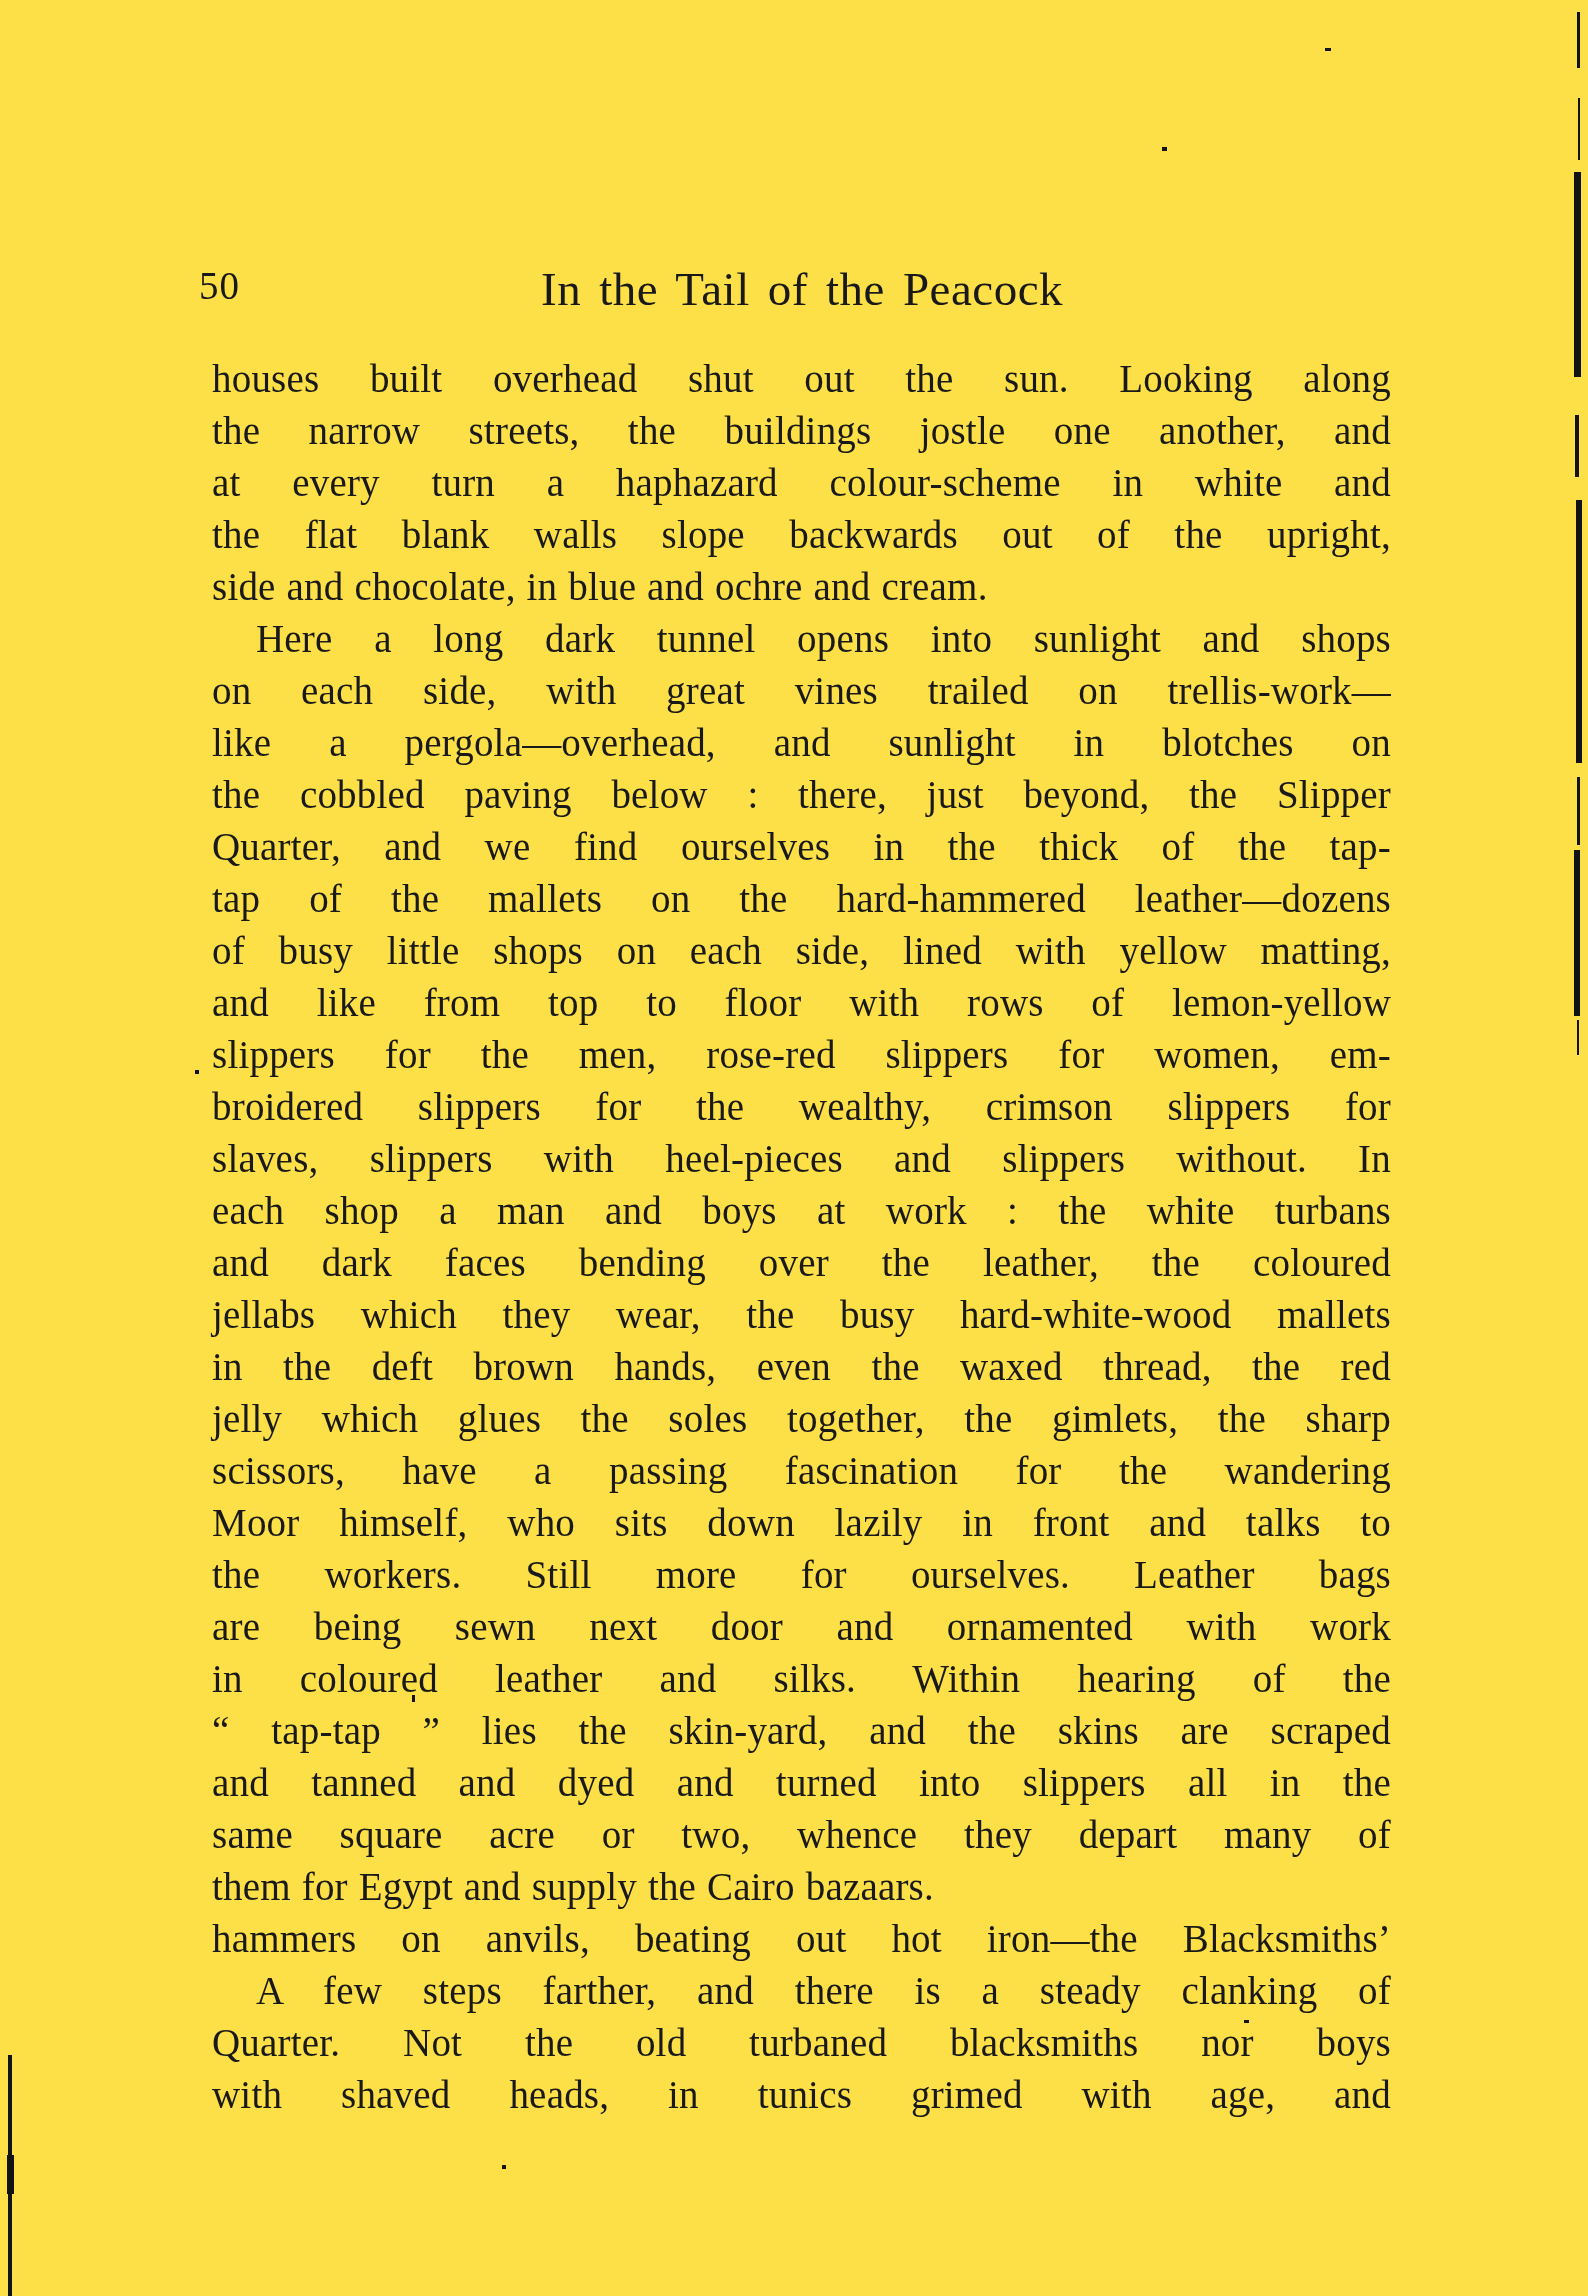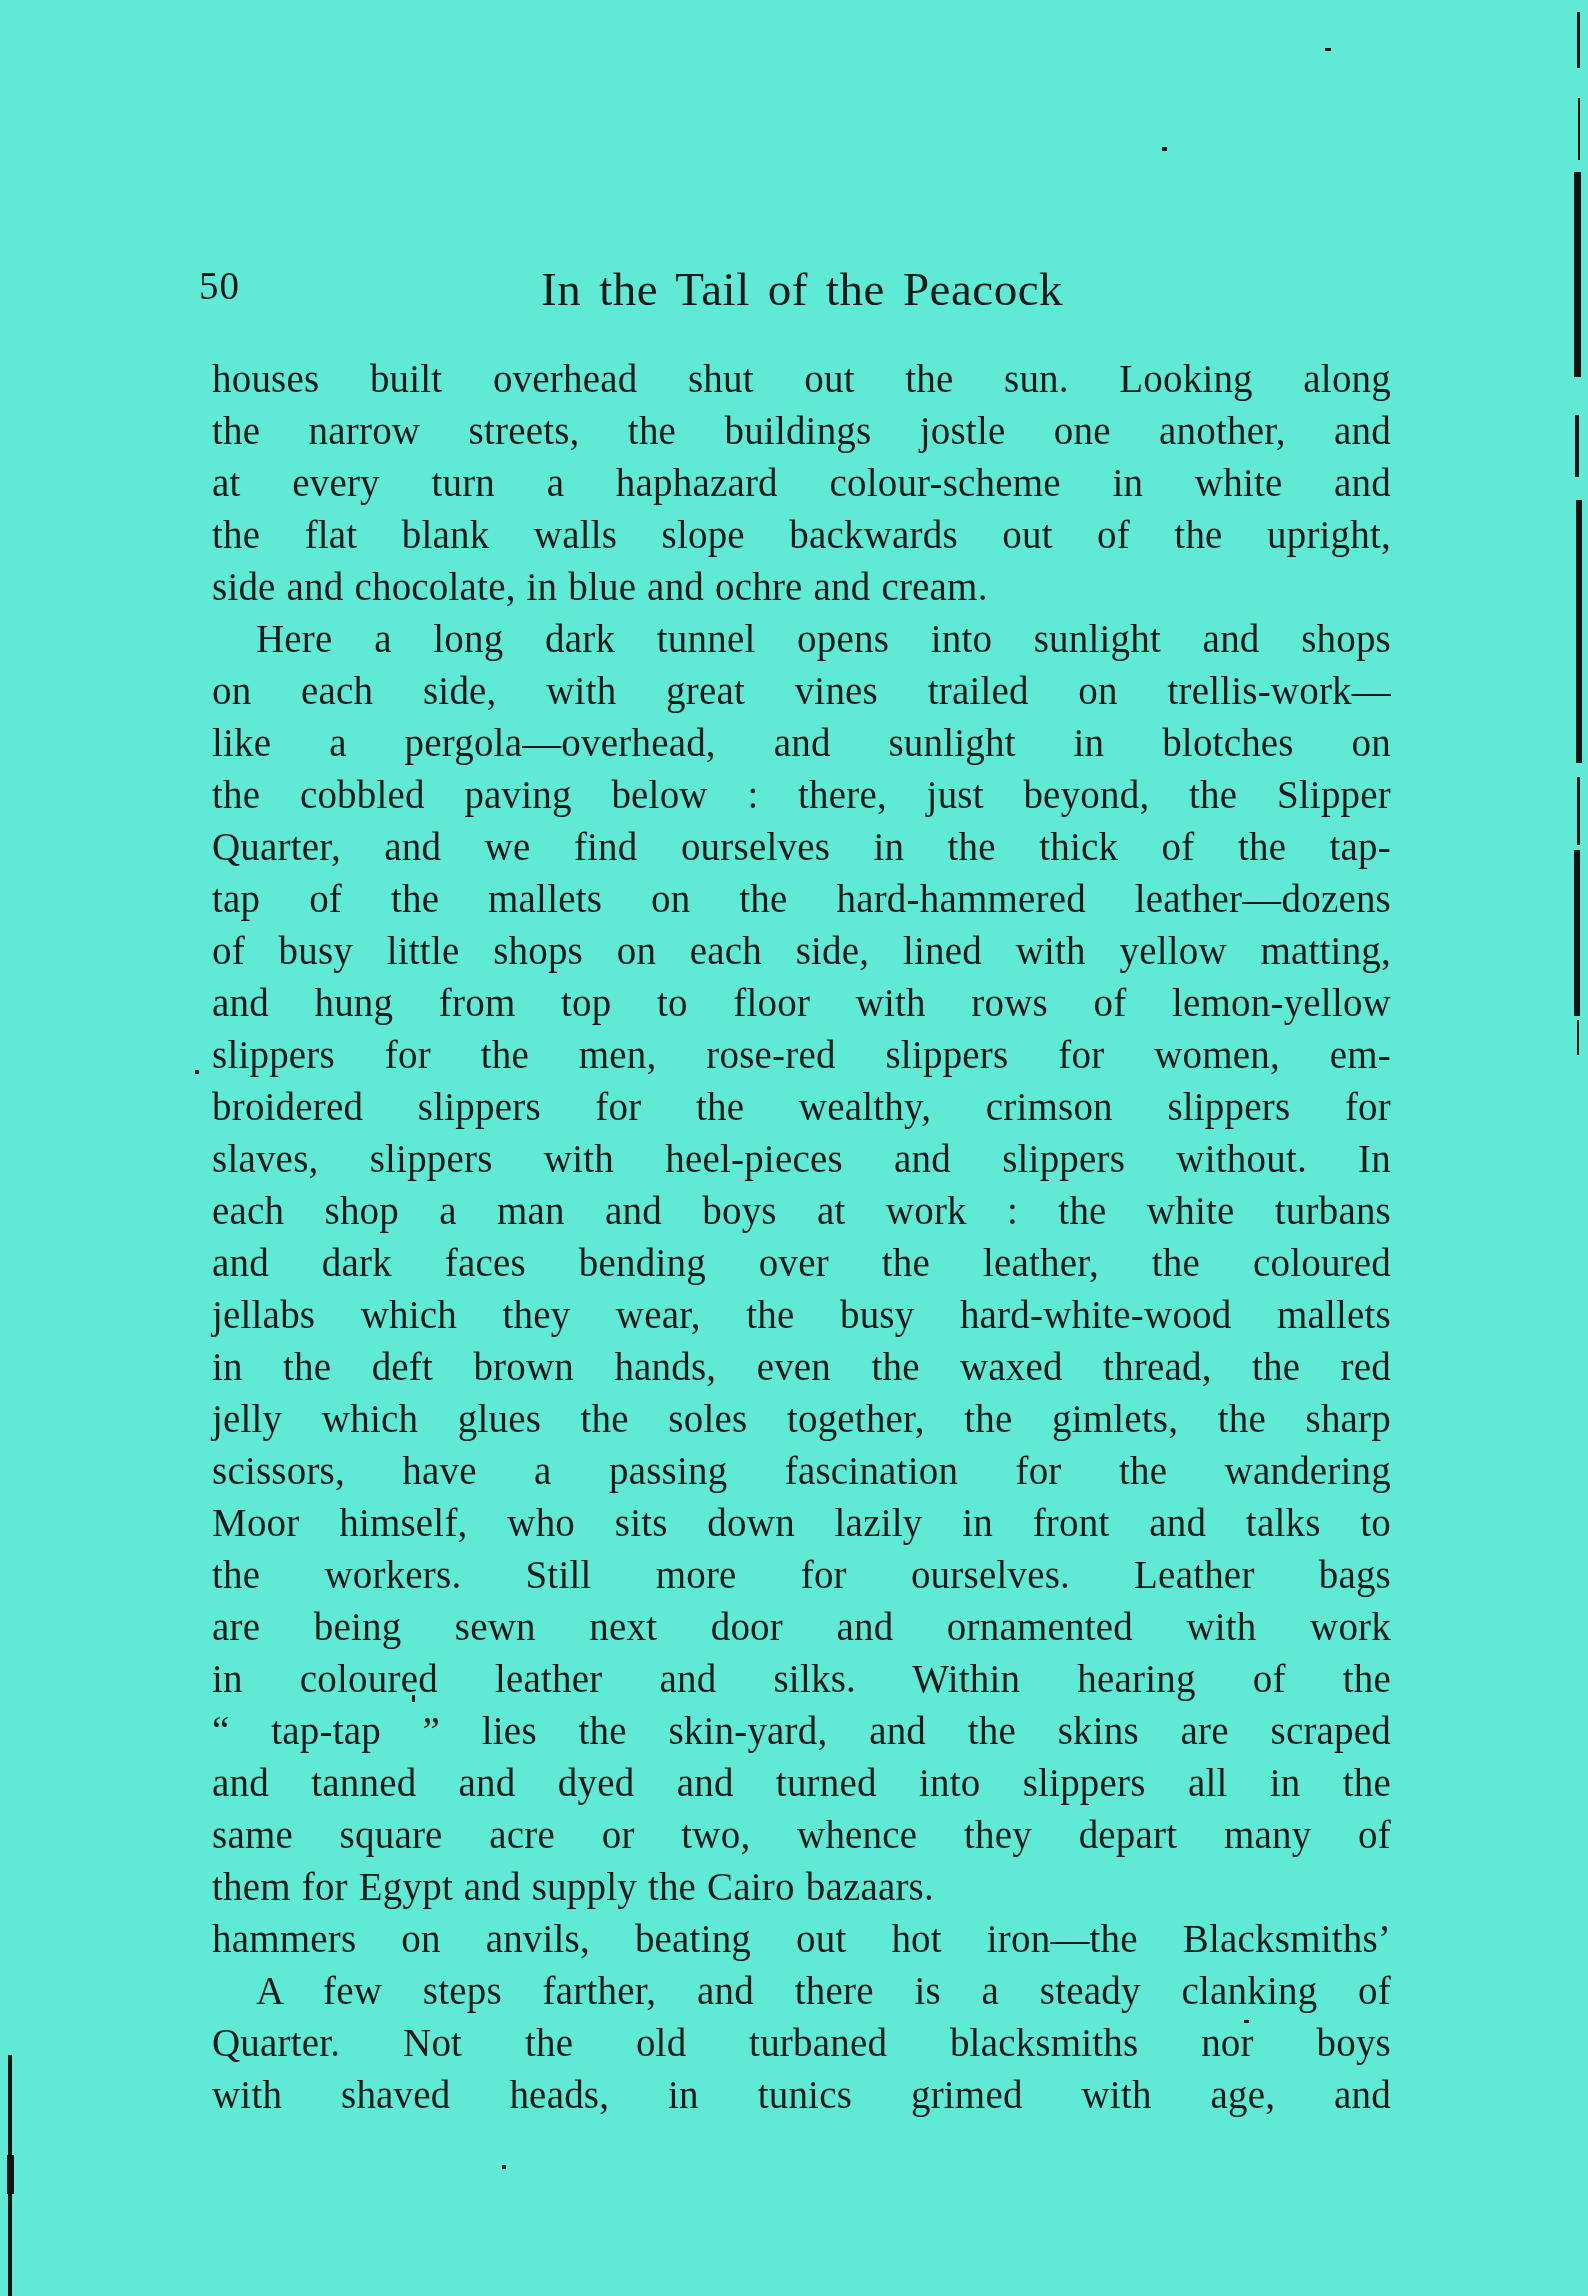--- a/index.html
+++ b/index.html
@@ -1,19 +1,19 @@
 <!DOCTYPE html>
 <html><head>
 <meta charset="utf-8">
 <style>
   html,body{margin:0;padding:0;background:#e8e8e8;}
   .page{
     position:relative;
     width:1588px;height:2297px;
-    background:#5eead4;
+    background:#fde047;
     color:#191919;
     font-family:"Liberation Serif","DejaVu Serif",serif;
     overflow:hidden;
     margin:0 auto;
   }
   .header-num{
     position:absolute;left:199px;top:263px;
     font-size:39px;letter-spacing:1px;
   }
   .header-title{
@@ -57,21 +57,21 @@
       <div class="line"><span>at every turn a haphazard colour-scheme in white and</span></div>
       <div class="line"><span>the flat blank walls slope backwards out of the upright,</span></div>
       <div class="line left-last"><span>side and chocolate, in blue and ochre and cream.</span></div>
       <div class="line indent"><span>Here a long dark tunnel opens into sunlight and shops</span></div>
       <div class="line"><span>on each side, with great vines trailed on trellis-work—</span></div>
       <div class="line"><span>like a pergola—overhead, and sunlight in blotches on</span></div>
       <div class="line"><span>the cobbled paving below : there, just beyond, the </span><span class="i">Slipper</span></div>
       <div class="line"><span class="i">Quarter,</span><span> and we find ourselves in the thick of the tap-</span></div>
       <div class="line"><span>tap of the mallets on the hard-hammered leather—dozens</span></div>
       <div class="line"><span>of busy little shops on each side, lined with yellow matting,</span></div>
-      <div class="line"><span>and hung from top to floor with rows of lemon-yellow</span></div>
+      <div class="line"><span>and like from top to floor with rows of lemon-yellow</span></div>
       <div class="line"><span>slippers for the men, rose-red slippers for women, em-</span></div>
       <div class="line"><span>broidered slippers for the wealthy, crimson slippers for</span></div>
       <div class="line"><span>slaves, slippers with heel-pieces and slippers without.  In</span></div>
       <div class="line"><span>each shop a man and boys at work : the white turbans</span></div>
       <div class="line"><span>and dark faces bending over the leather, the coloured</span></div>
       <div class="line"><span>jellabs which they wear, the busy hard-white-wood mallets</span></div>
       <div class="line"><span>in the deft brown hands, even the waxed thread, the red</span></div>
       <div class="line"><span>jelly which glues the soles together, the gimlets, the sharp</span></div>
       <div class="line"><span>scissors, have a passing fascination for the wandering</span></div>
       <div class="line"><span>Moor himself, who sits down lazily in front and talks to</span></div>

